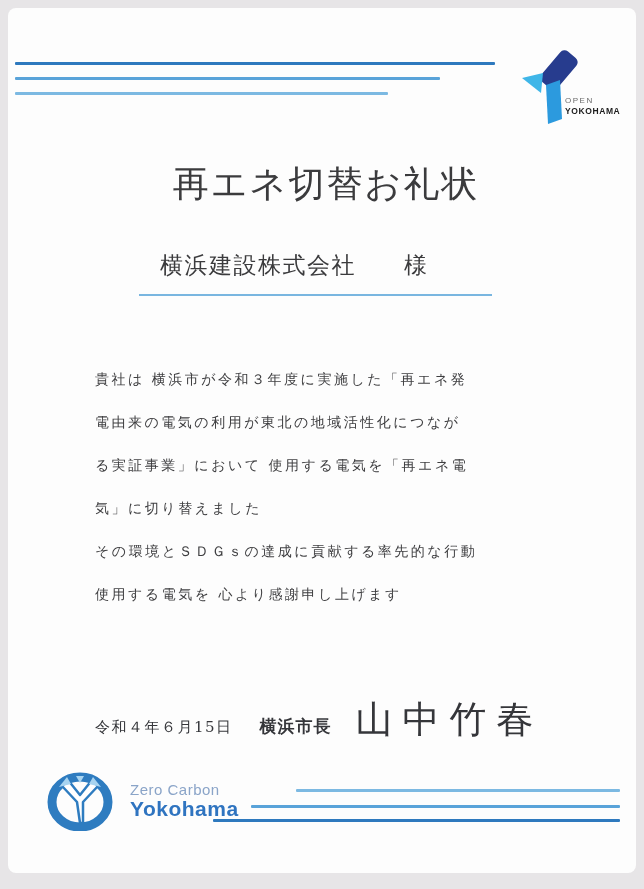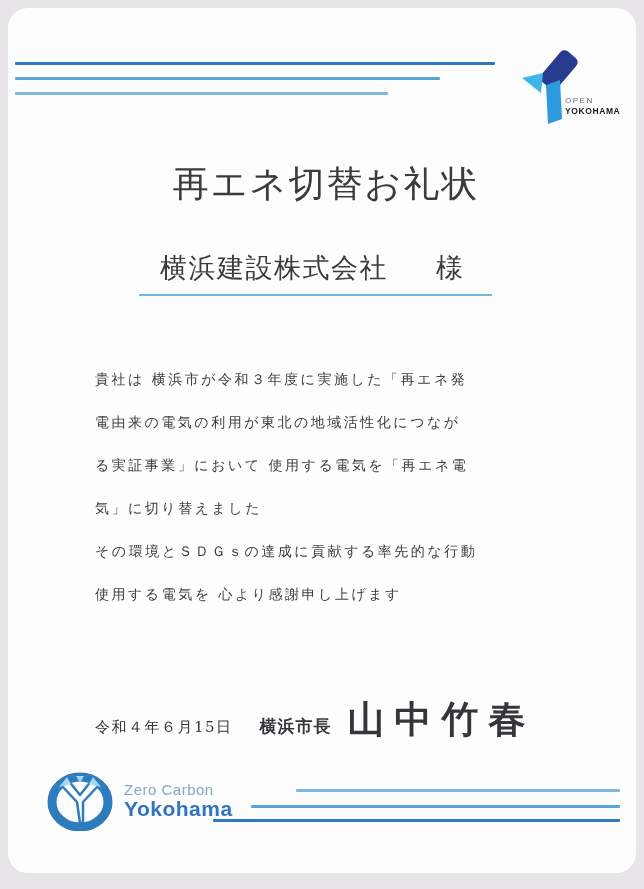--- a/index.html
+++ b/index.html
@@ -5,21 +5,21 @@
   html,body{margin:0;padding:0;}
   body{
     width:644px;height:889px;
     background:#e7e5e7;
     font-family:"DejaVu Serif","Liberation Serif",serif;
     position:relative;
     overflow:hidden;
   }
   .page{
     position:absolute;left:8px;top:8px;width:628px;height:865px;
-    background:#fdfdfd;border-radius:20px;
+    background:#fdfdfd;border-radius:8px;
   }
   
   .rule{position:absolute;height:3px;border-radius:1px;}
   .top-rule-1{left:7px;top:54px;width:480px;background:#2e79be;}
   .top-rule-2{left:7px;top:69px;width:425px;background:#59a3d9;}
   .top-rule-3{left:7px;top:84px;width:373px;background:#7cb9e2;}
   
   .bot-rule-1{right:16px;top:781px;width:324px;background:#7cb9e2;}
   .bot-rule-2{right:16px;top:797px;width:369px;background:#59a3d9;}
   .bot-rule-3{right:16px;top:811px;width:407px;background:#2e79be;}
@@ -28,44 +28,44 @@
   
   .title{
     position:absolute;left:4px;top:152px;width:628px;
     text-align:center;font-size:36px;letter-spacing:2px;
     color:#3b3b3d;
   }
   
   .recipient{
     position:absolute;left:152px;top:242px;
     display:flex;align-items:baseline;
-    font-size:27px;letter-spacing:1.5px;color:#3b3b3d;
+    font-size:23px;letter-spacing:1.5px;color:#3b3b3d;
   }
   .honorific{margin-left:48px;}
   .recipient-underline{
     position:absolute;left:131px;top:286px;width:353px;height:2px;
     background:#79b6e0;
   }
   
   .body-text{
     position:absolute;left:87px;top:350px;width:480px;
     font-size:14px;letter-spacing:2.5px;line-height:43px;
     color:#3e3e40;
   }
   
   .sig-row{
     position:absolute;left:87px;top:687px;
     display:flex;align-items:baseline;color:#35363a;
   }
   .date{font-size:15px;letter-spacing:1.5px;}
   .sig-title{margin-left:27px;font-size:17px;font-weight:bold;letter-spacing:1px;}
-  .sig-name{margin-left:16px;font-size:37px;font-weight:bold;letter-spacing:10px;}
+  .sig-name{margin-left:24px;font-size:37px;font-weight:normal;letter-spacing:10px;}
   
   .zc-logo{position:absolute;left:38px;top:763px;display:flex;align-items:center;}
-  .zc-text{margin-left:10px;font-family:"Liberation Sans",sans-serif;line-height:1.05;}
+  .zc-text{margin-left:16px;font-family:"Liberation Sans",sans-serif;line-height:1.05;}
   .zc-line1{font-size:15px;color:#8aa4c8;letter-spacing:0.5px;}
   .zc-line2{font-size:21px;font-weight:bold;color:#2f74c0;letter-spacing:0.5px;}
   .svg-sans{font-family:"Liberation Sans",sans-serif;}
 </style>
 </head>
 <body>
 
 <div class="page">
 
   <div class="rule top-rule-1"></div>

